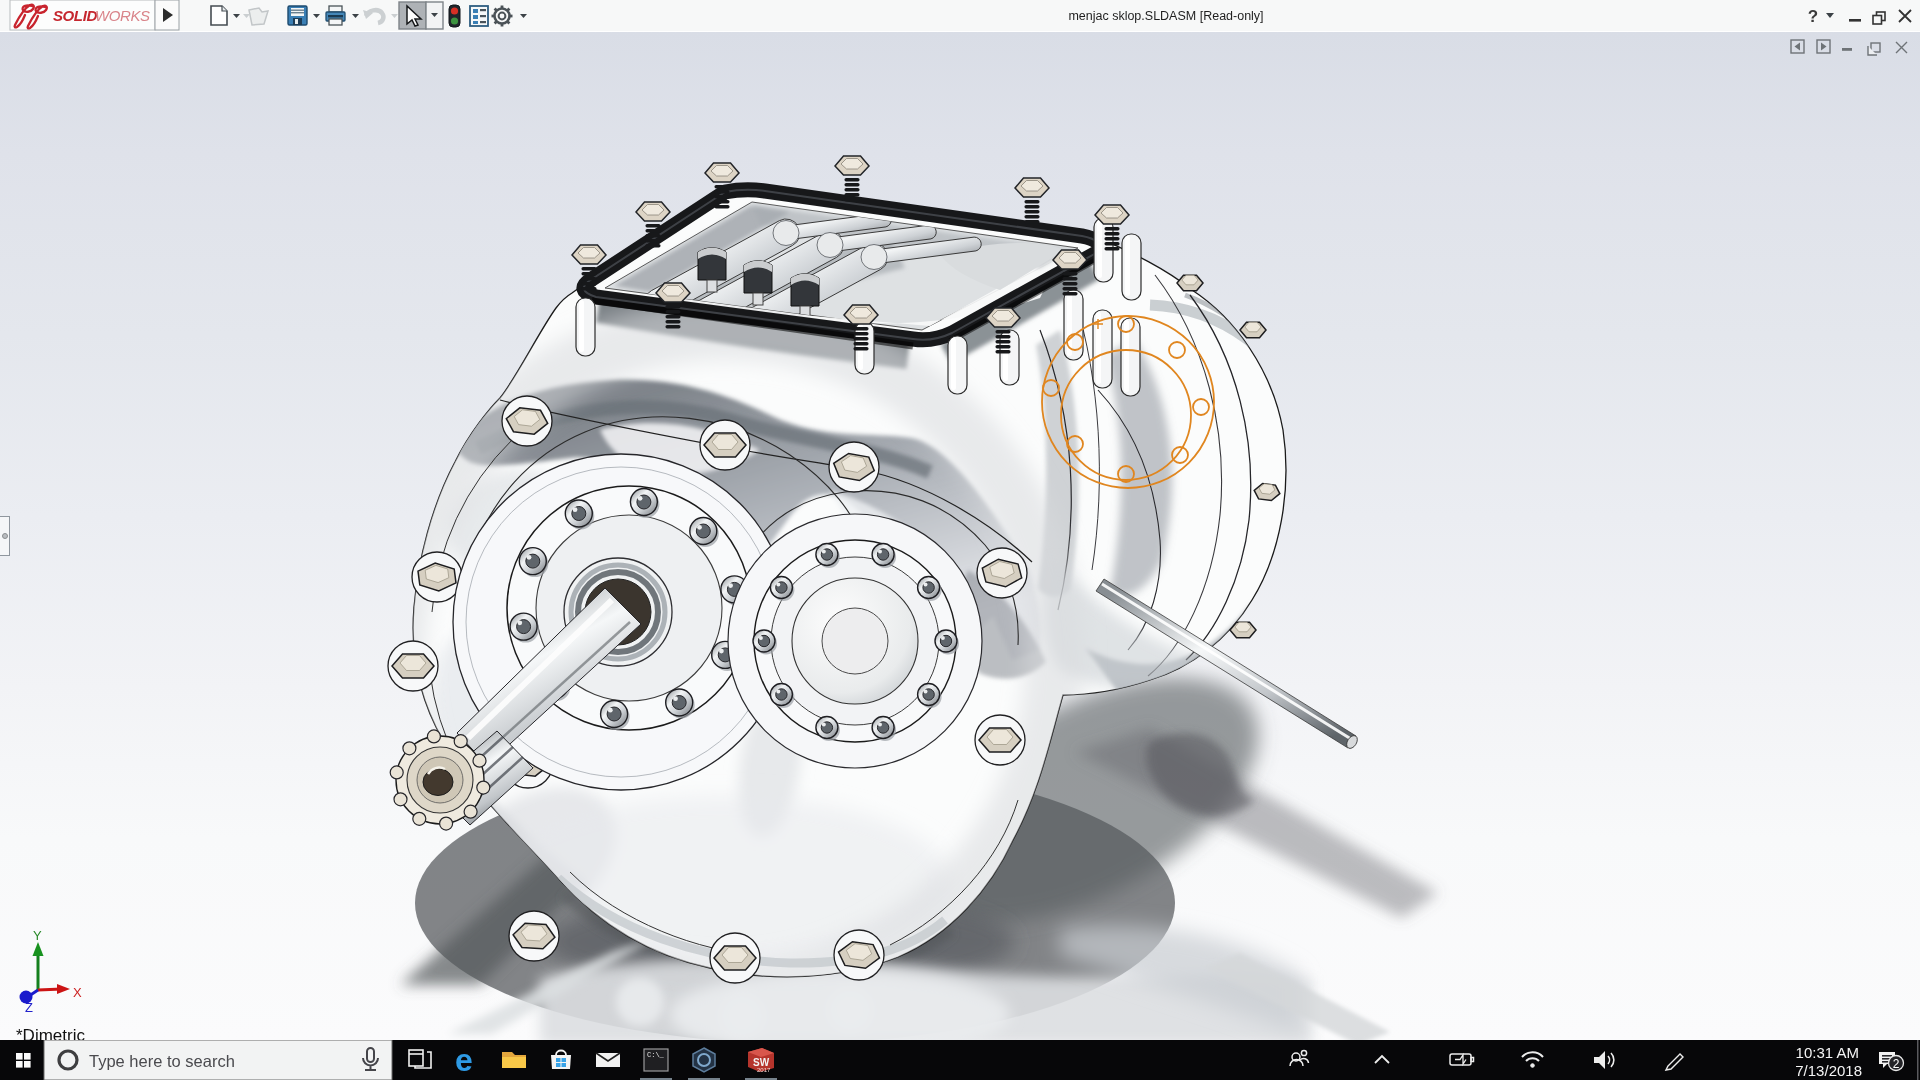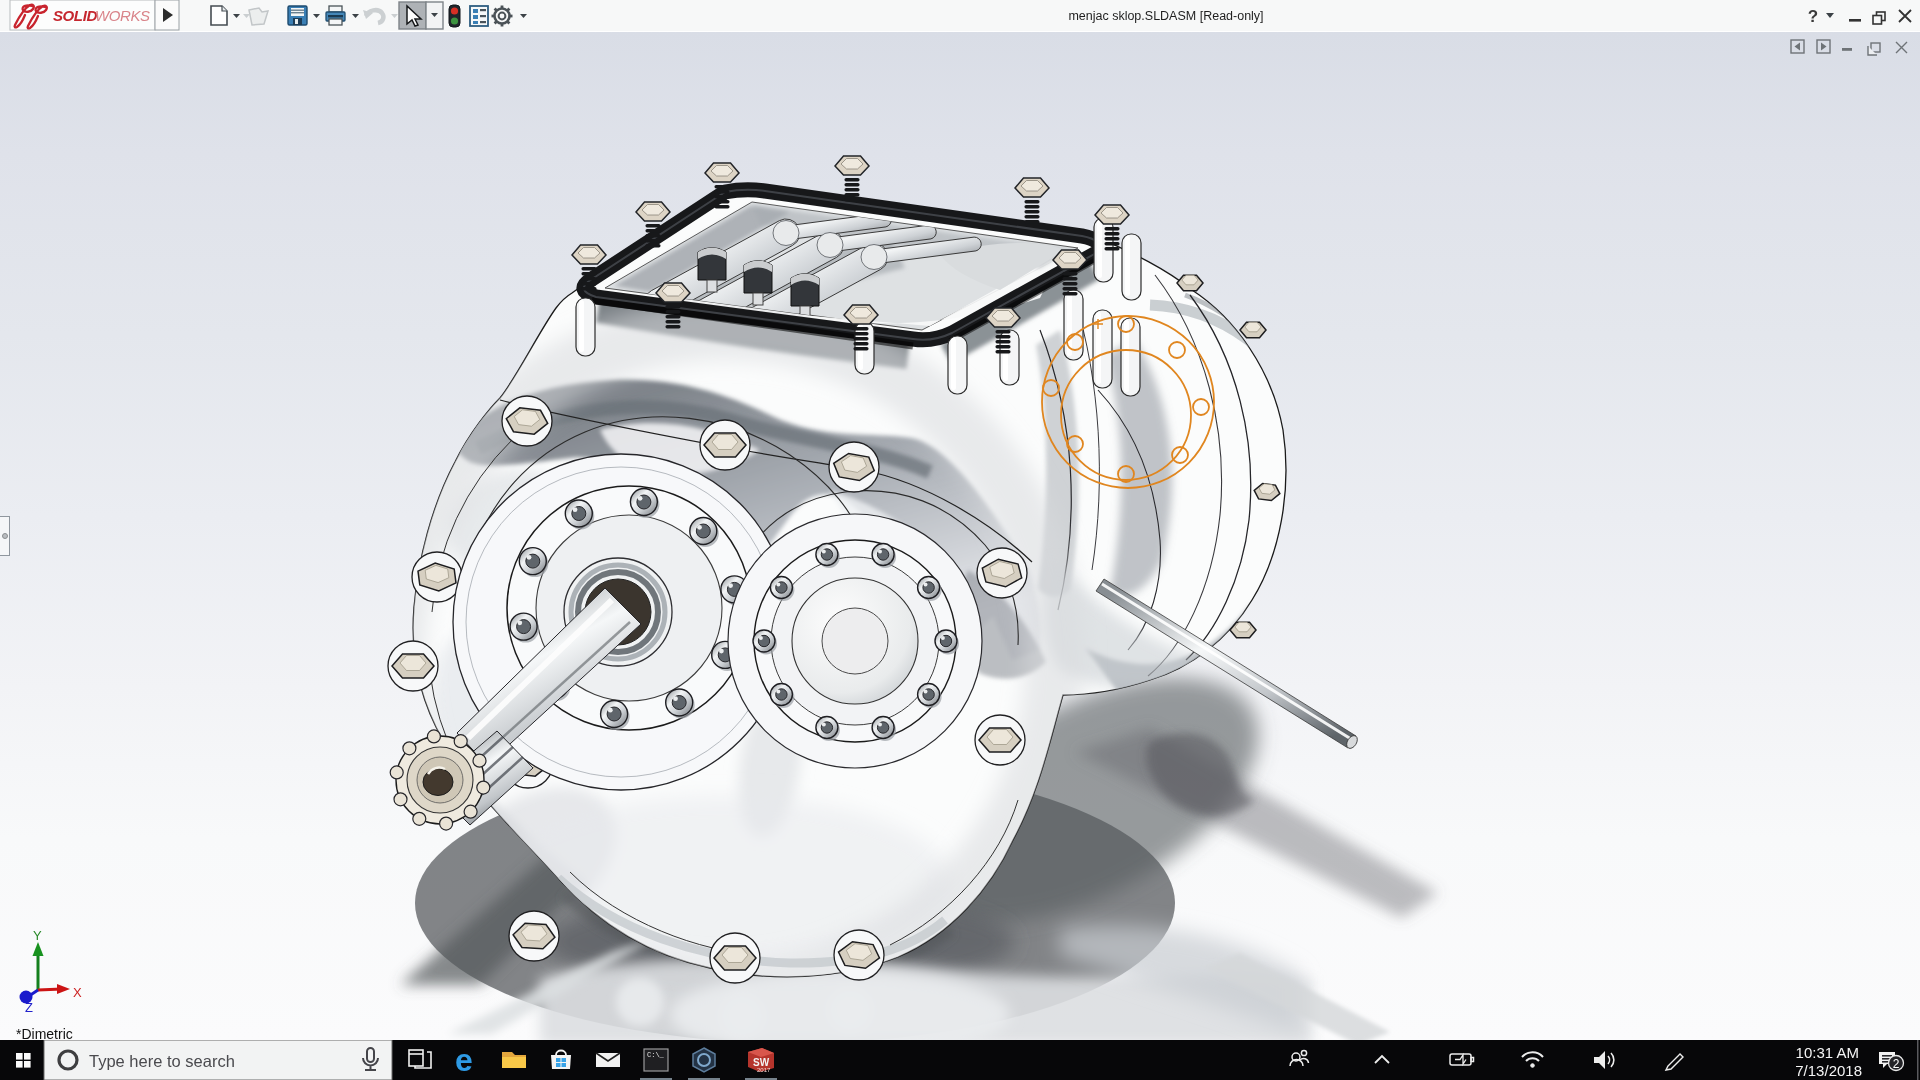--- a/index.html
+++ b/index.html
@@ -541,21 +541,21 @@
 <path d="M 38,942 L 32.5,956 L 43.5,956 Z" fill="#18921f"></path>
 <text x="33" y="940" font-size="13" fill="#2a8a2a" font-family="Liberation Sans">Y</text>
 <line x1="38" y1="990" x2="62" y2="989" stroke="#cc1414" stroke-width="3"></line>
 <path d="M 70,989 L 57,984 L 57,994 Z" fill="#cc1414"></path>
 <text x="73" y="997" font-size="13" fill="#cc2222" font-family="Liberation Sans">X</text>
 <line x1="38" y1="990" x2="29" y2="996" stroke="#1a1acc" stroke-width="3"></line>
 <circle cx="26" cy="997" r="6.5" fill="#1a1acc"></circle>
 <text x="25" y="1012" font-size="13" fill="#2222cc" font-family="Liberation Sans">Z</text>
 </g>
 </svg>
-<div id="dimetric" style="position:absolute;left:16px;top:994px;font-size:14px;color:#111;">*Dimetric</div>
+<div id="dimetric" style="position:absolute;left:16px;top:994px;font-size:17px;color:#111;">*Dimetric</div>
 <div style="position:absolute;left:0;top:484px;width:10px;height:40px;background:#f5f6f8;border:1px solid #8f969e;border-left:none;"></div>
 <div style="position:absolute;left:2px;top:501px;width:6px;height:6px;border-radius:50%;background:#b9bcc0;border:1px solid #8a8d90;"></div>
 <svg style="position:absolute;left:1780px;top:6px;" width="135" height="18" viewBox="0 0 135 18" xmlns="http://www.w3.org/2000/svg">
   <g stroke="#6e7377" fill="none" stroke-width="1.4">
     <rect x="11" y="2" width="13" height="13"></rect>
     <rect x="37" y="2" width="13" height="13"></rect>
     <rect x="91" y="5" width="9" height="9"></rect>
     <path d="M 88,8 L 88,17 L 97,17" stroke="#6e7377" fill="#eceef1"></path>
     <path d="M 116,4 L 127,15 M 127,4 L 116,15"></path>
   </g>

